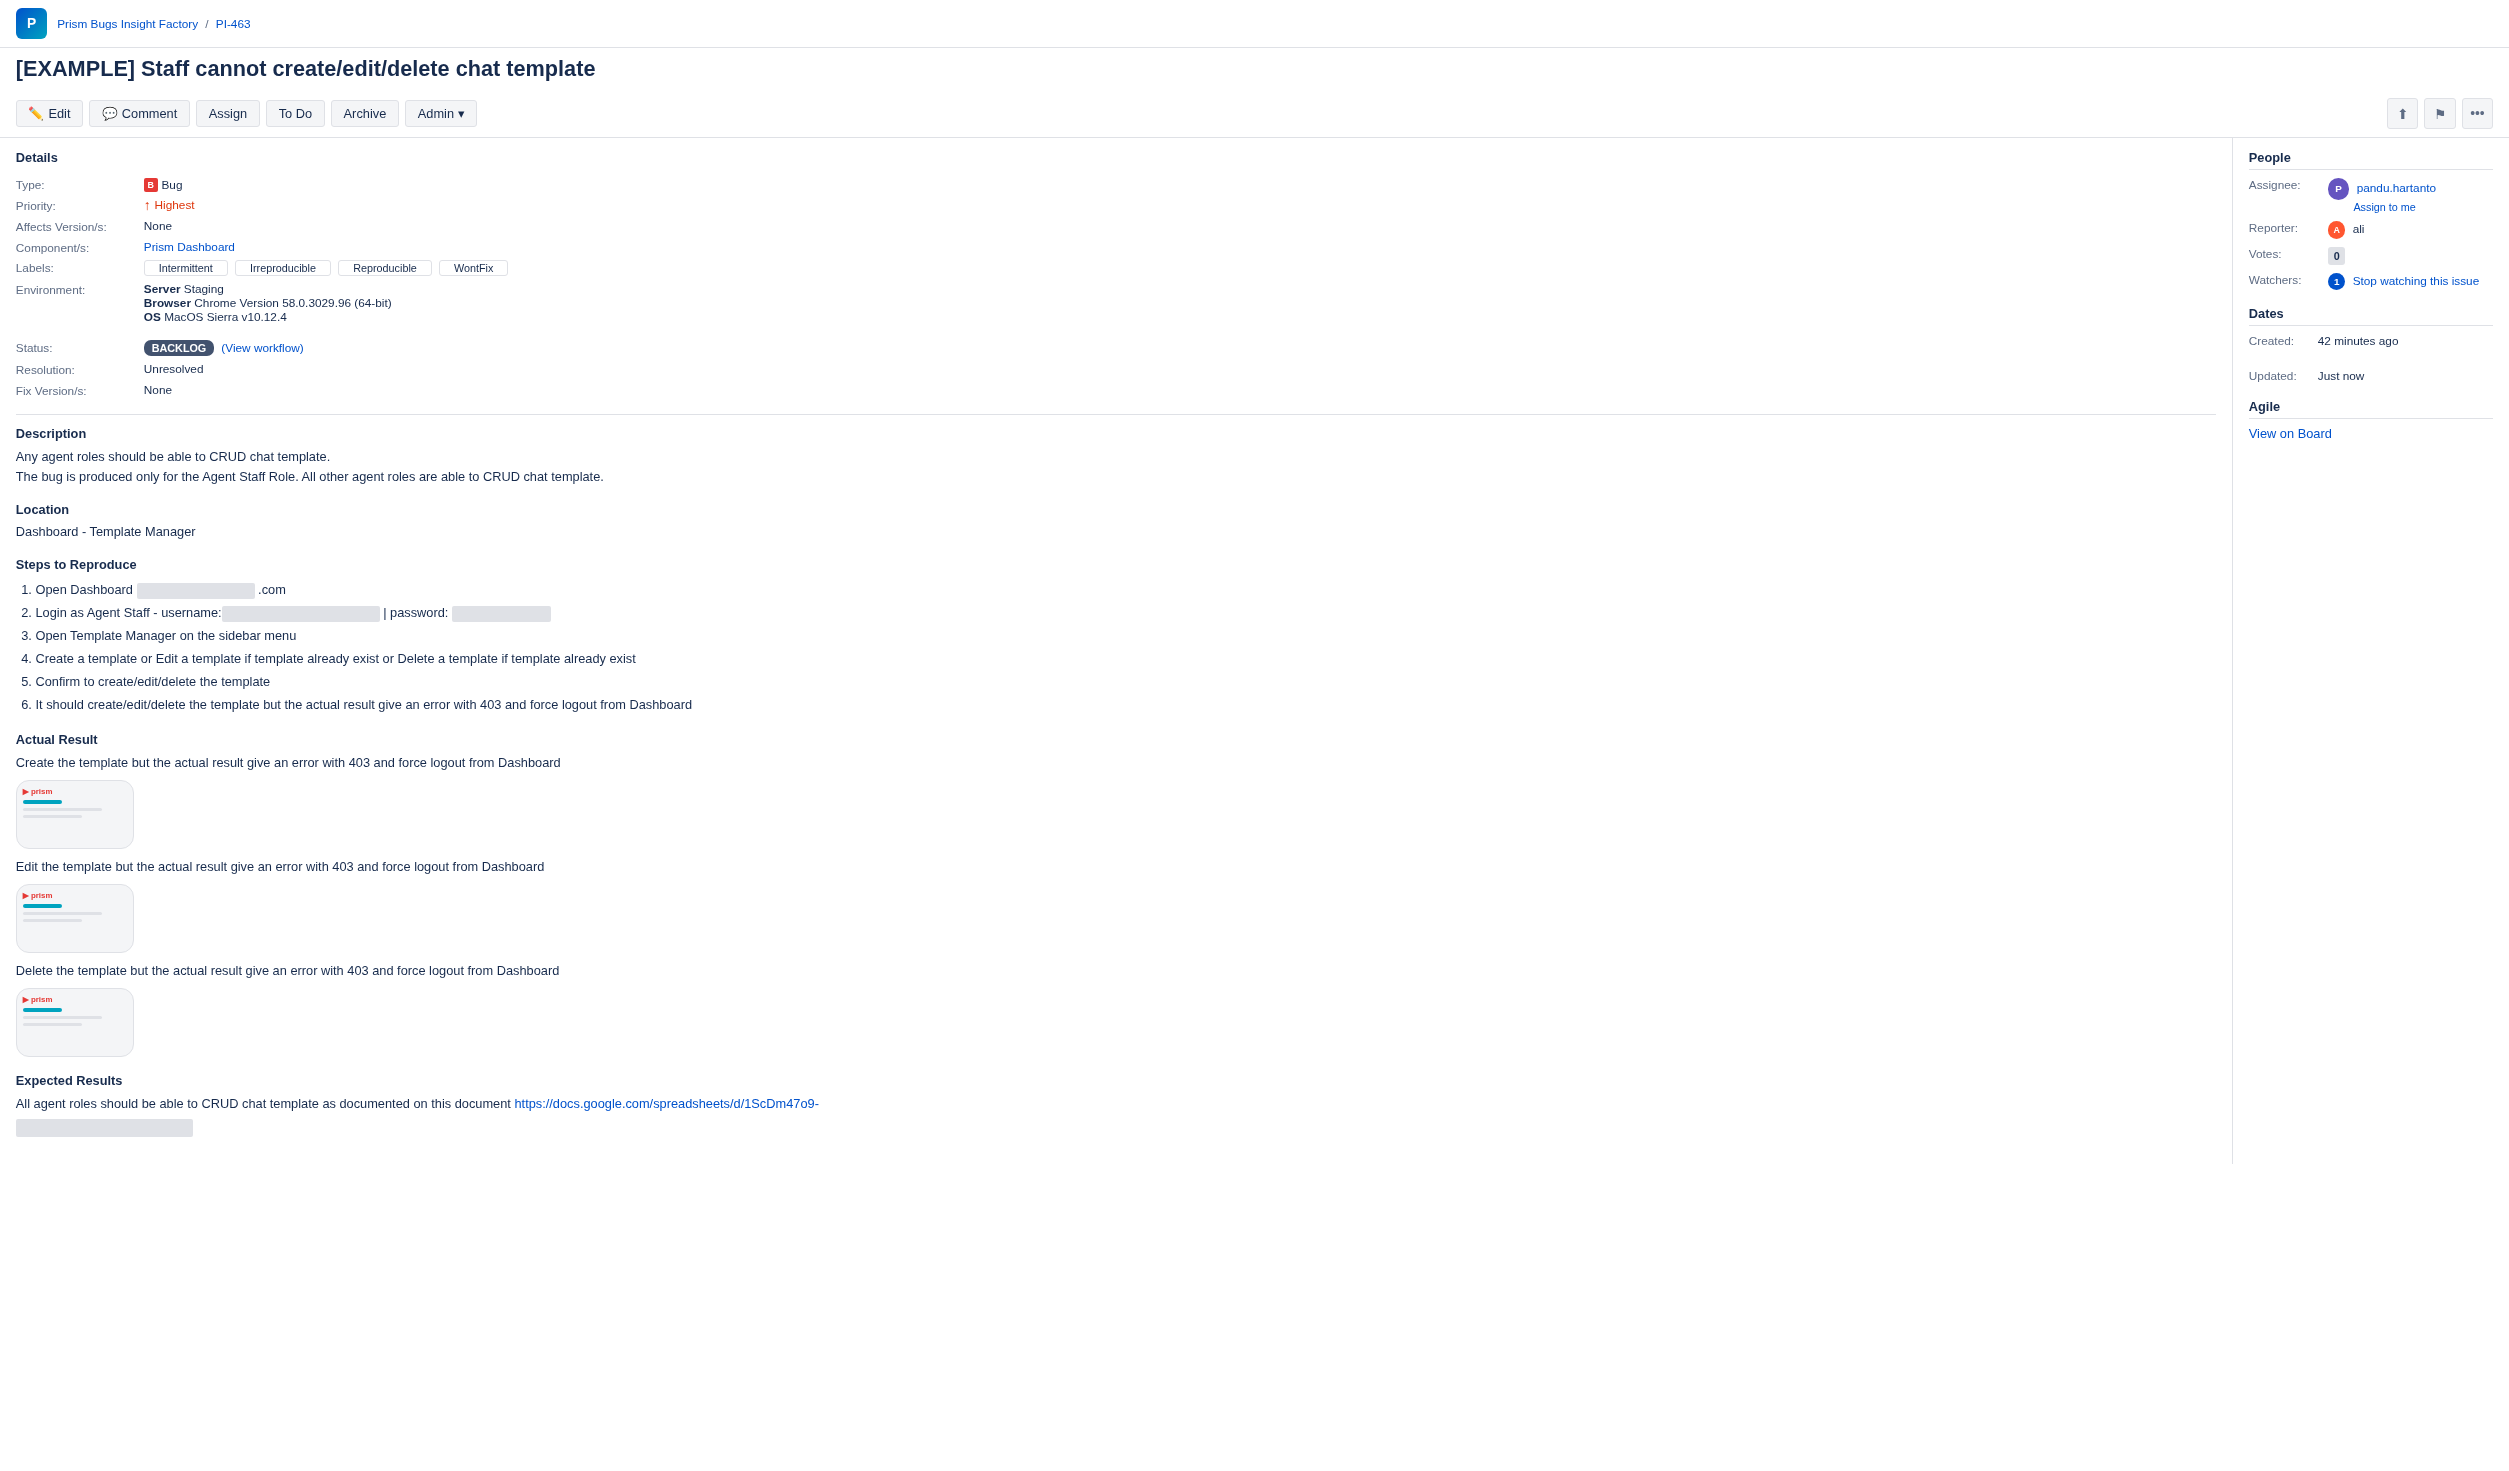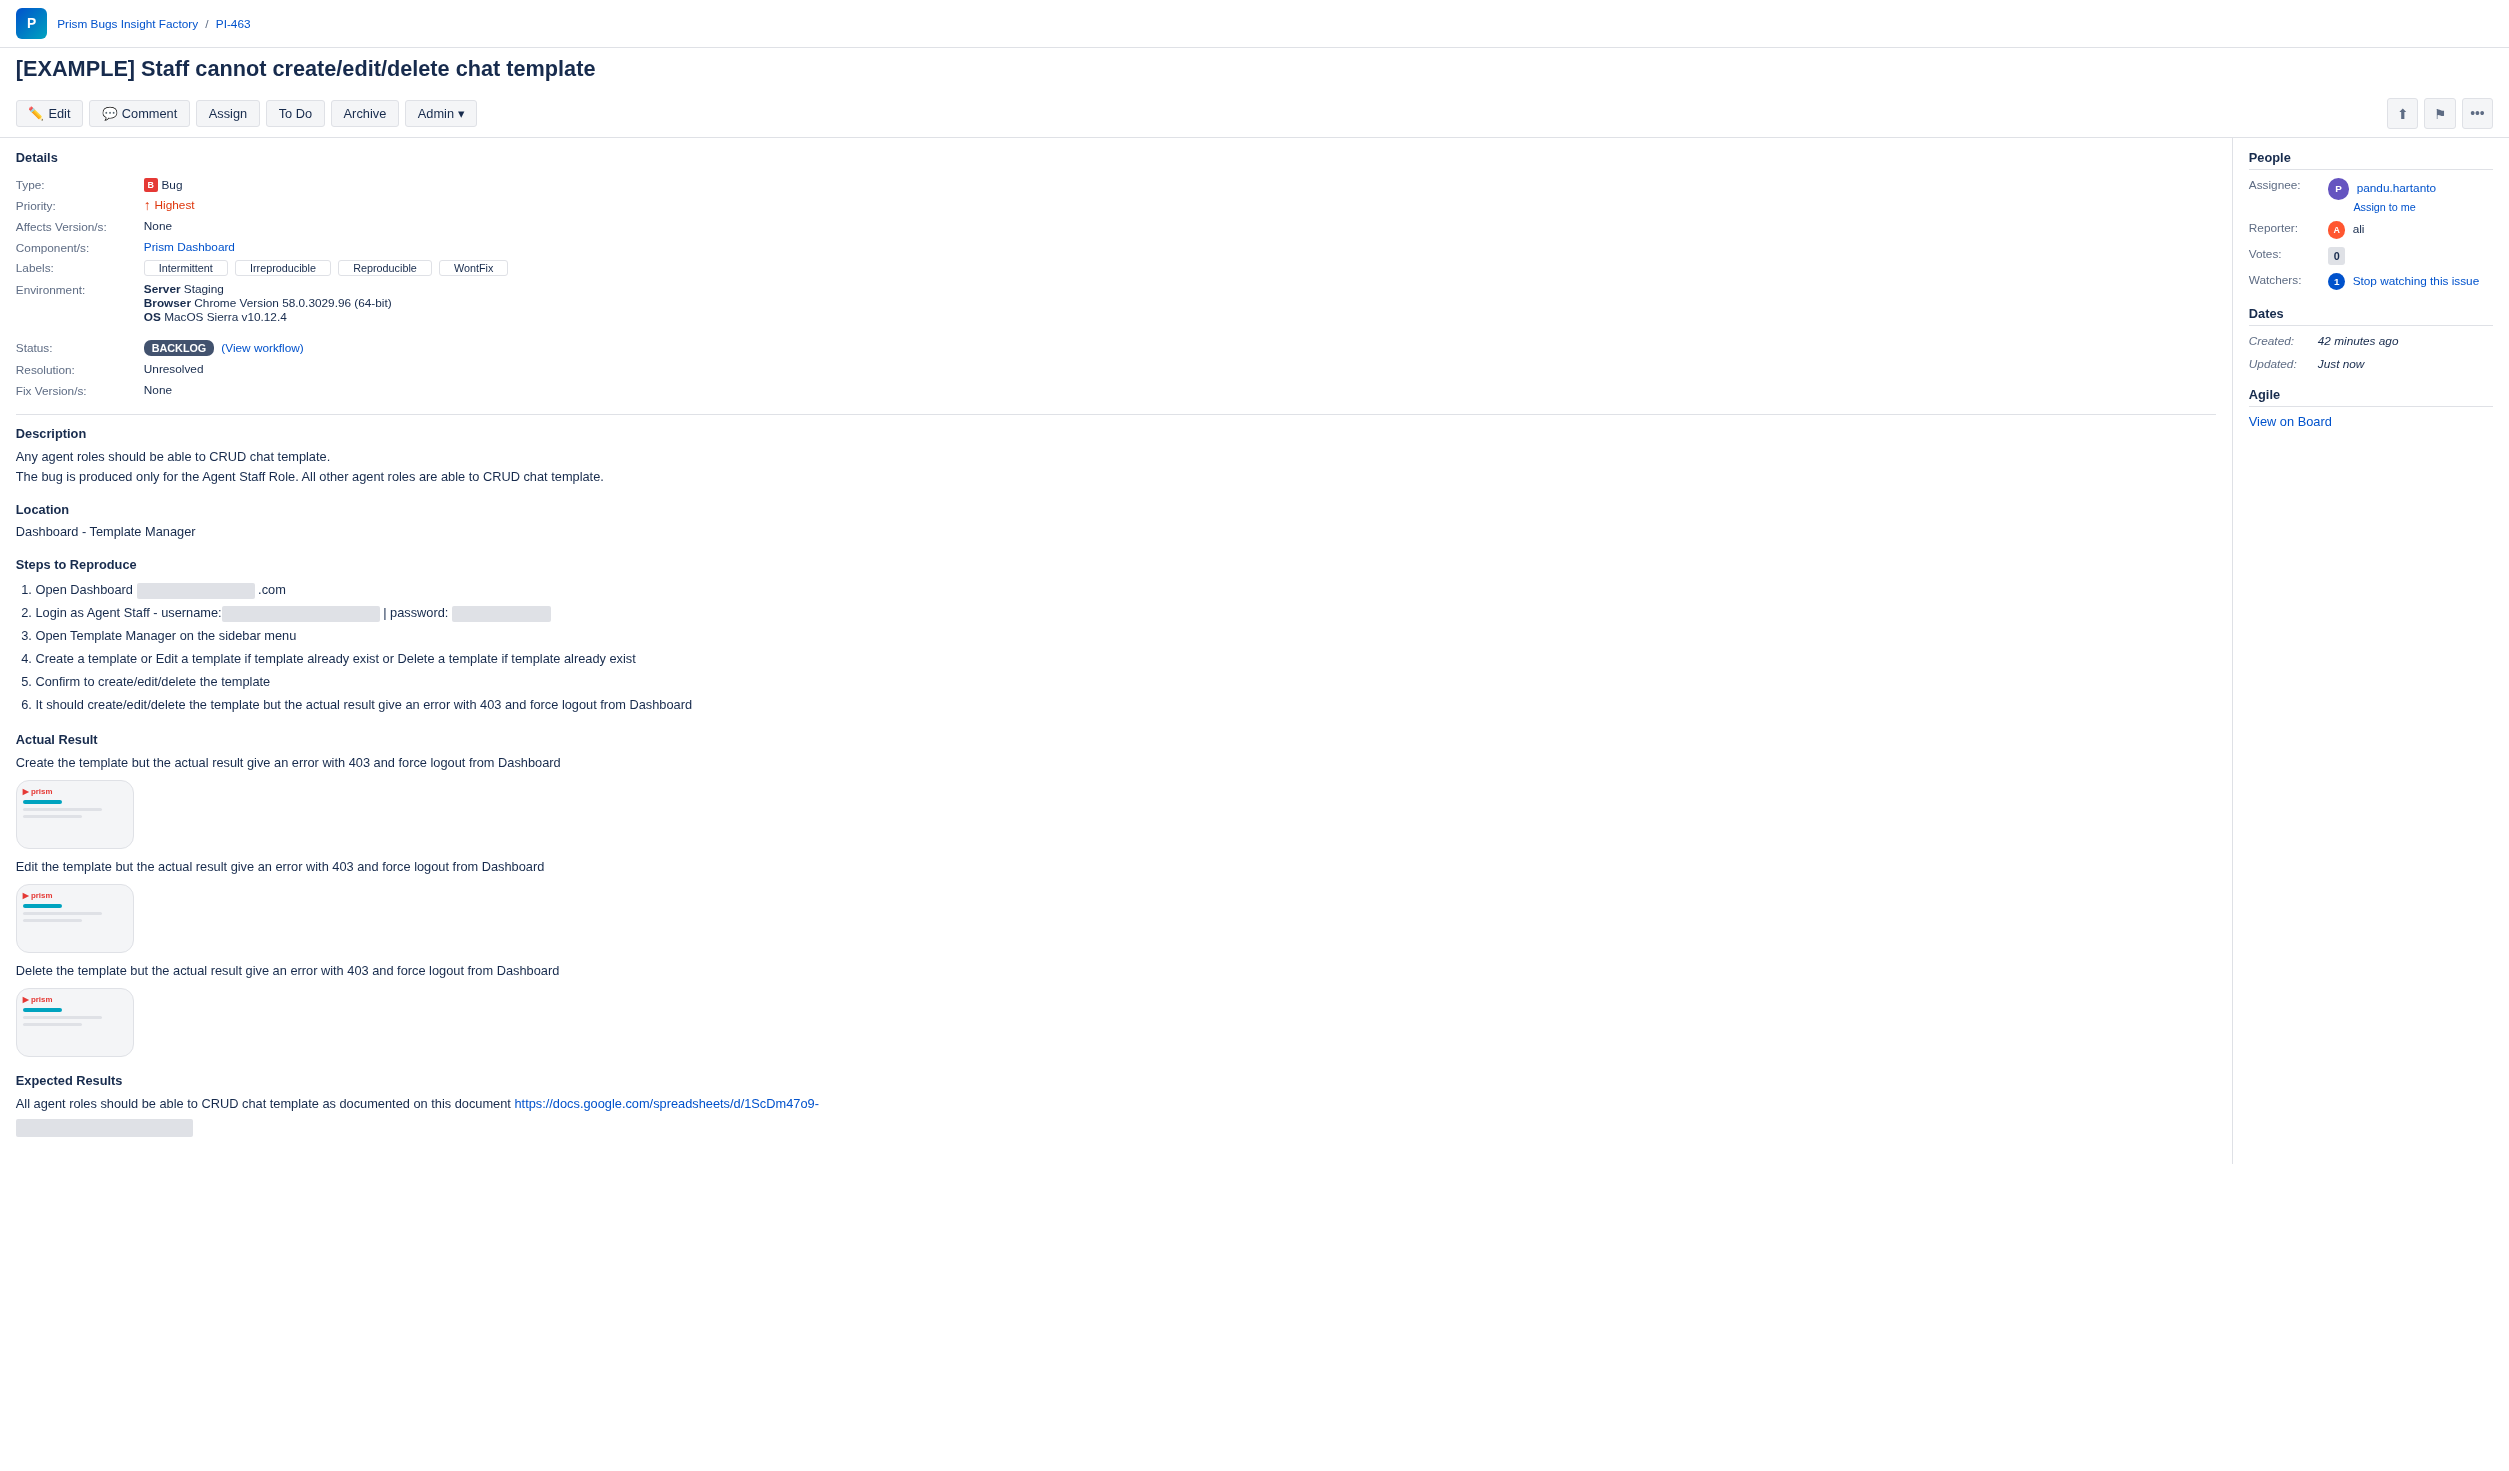--- a/index.html
+++ b/index.html
@@ -302,22 +302,21 @@
       background: #0052cc;
       color: white;
       border-radius: 50%;
       font-size: 9.9px;
       font-weight: 600;
       margin-right: 3.9px;
     }
     .dates-grid {
       display: grid;
       grid-template-columns: 69px 1fr;
-      row-gap: 9px;
-      font-style: italic;
+      row-gap: 21px;
     }
     .dates-label {
       color: #5e6c84;
       font-size: 11.8px;
     }
     .dates-value {
       font-size: 11.8px;
     }
     .btn-add-test {
       display: inline-block;

